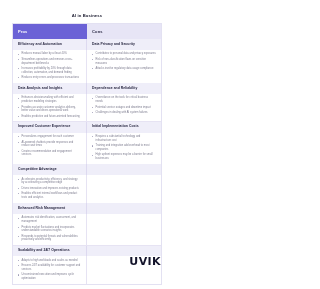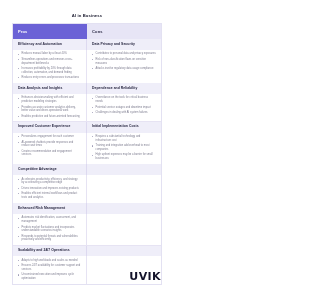--- a/index.html
+++ b/index.html
@@ -82,21 +82,21 @@
     height:1.1px;
     border-radius:50%;
     background:#9b98b5;
   }
 
   .divider-row { height:0.4px; background:#e6e3f3; }
 
   
   .footer {
     position:absolute;
-    left:0; right:0; bottom:0;
+    left:0; right:0; bottom:15px;
     height:26px;
     display:flex;
     align-items:center;
     justify-content:flex-end;
     padding-right:13px;
   }
   .logo {
     font-size:11px;
     font-weight:700;
     letter-spacing:0.4px;

